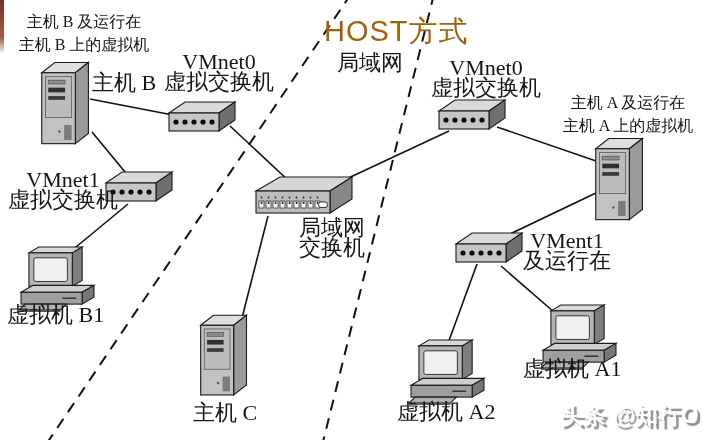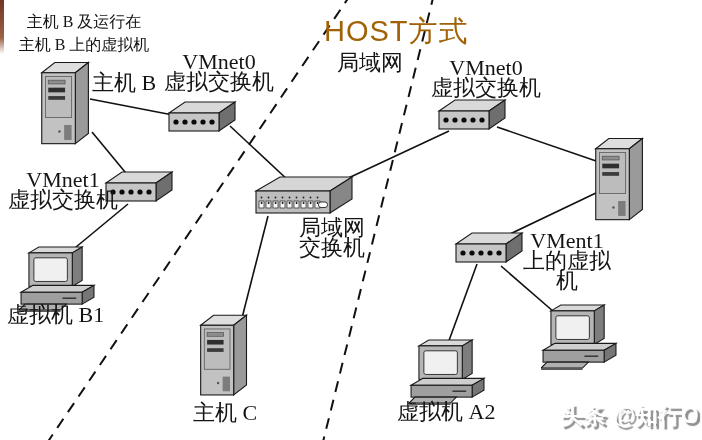--- a/index.html
+++ b/index.html
@@ -199,19 +199,22 @@
 虚拟交换机</div>
   <div class="lbl center" style="left:0px; top:170px; width:126px;">VMnet1
 虚拟交换机</div>
   <div class="lbl" style="left:7px; top:305px;">虚拟机 B1</div>
   <div class="lbl" style="left:337px; top:53px;">局域网</div>
   <div class="lbl center" style="left:294px; top:218px; width:76px;">局域网
 交换机</div>
   <div class="lbl" style="left:193px; top:403px;">主机 C</div>
   <div class="lbl center" style="left:420px; top:58px; width:132px;">VMnet0
 虚拟交换机</div>
+  <div class="lbl caption" style="left:554px; top:91px; width:148px;">主机 A 及运行在
+主机 A 上的虚拟机</div>
   <div class="lbl center" style="left:519px; top:231px; width:96px;">VMent1
-上的虚拟机</div>
+及运行在</div>
   <div class="lbl" style="left:397px; top:402px;">虚拟机 A2</div>
+  <div class="lbl" style="left:523px; top:359px;">虚拟机 A1</div>
 
   <div class="watermark">头条 @知行OIT</div>
 
 </div>
 
 </body></html>

